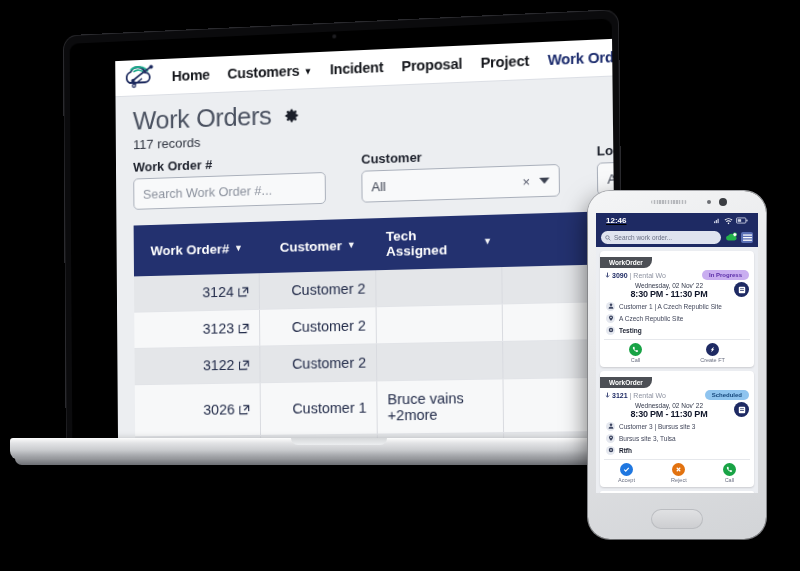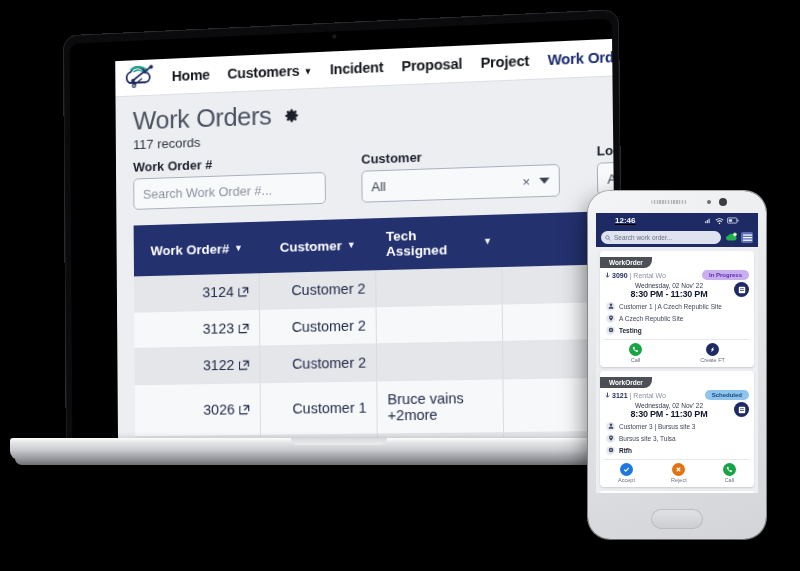--- a/index.html
+++ b/index.html
@@ -86,21 +86,21 @@
     border-radius:22px;box-shadow:0 10px 26px rgba(0,0,0,.6), 0 0 0 1px #bdbfc3;}
   .ph-top{height:22px;position:relative;}
   .speaker{position:absolute;left:50%;top:9px;width:36px;height:4px;margin-left:-26px;border-radius:3px;
     background:repeating-linear-gradient(90deg,#b6b8bc 0 1.4px,#e2e3e5 1.4px 2.8px);}
   .sensor{position:absolute;left:119px;top:9px;width:4px;height:4px;border-radius:50%;background:#6d7075;}
   .front-cam{position:absolute;left:131px;top:7px;width:8px;height:8px;border-radius:50%;background:#3a3d42;}
   .ph-screen{position:absolute;left:8px;top:22px;width:162px;height:280px;background:#f0f1f4;overflow:hidden;}
   .ph-home{position:absolute;left:50%;bottom:10px;width:52px;height:20px;margin-left:-26px;
     border-radius:11px;background:linear-gradient(180deg,#e1e2e4,#cccdd0);box-shadow:inset 0 0 0 1px #bbbdc1;}
 
-  .statusbar{height:15px;background:#1e2a63;display:flex;align-items:center;justify-content:space-between;padding:0 19px;text-decoration:underline;}
+  .statusbar{height:15px;background:#1e2a63;display:flex;align-items:center;justify-content:space-between;padding:0 10px;text-decoration:underline;}
   .clock{color:#fff;font-size:8px;font-weight:600;}
   .st-icons{display:flex;align-items:center;gap:3px;}
   .searchrow{height:19px;background:#1e2a63;display:flex;align-items:center;gap:4px;padding:0 5px;}
   .searchbox{flex:1;height:13px;border-radius:7px;background:#dfe3ef;display:flex;align-items:center;gap:3px;padding:0 4px;}
   .searchbox span{font-size:6.5px;color:#6a7085;}
   .ph-ic{width:12px;height:11px;border-radius:2px;display:flex;align-items:center;justify-content:center;}
   .ph-ic.g{background:transparent;}
   .ph-ic.b{background:#5a6fb5;}
 
   .cards{padding:4px 4px 0 4px;background:#eceef2;height:246px;overflow:hidden;}

